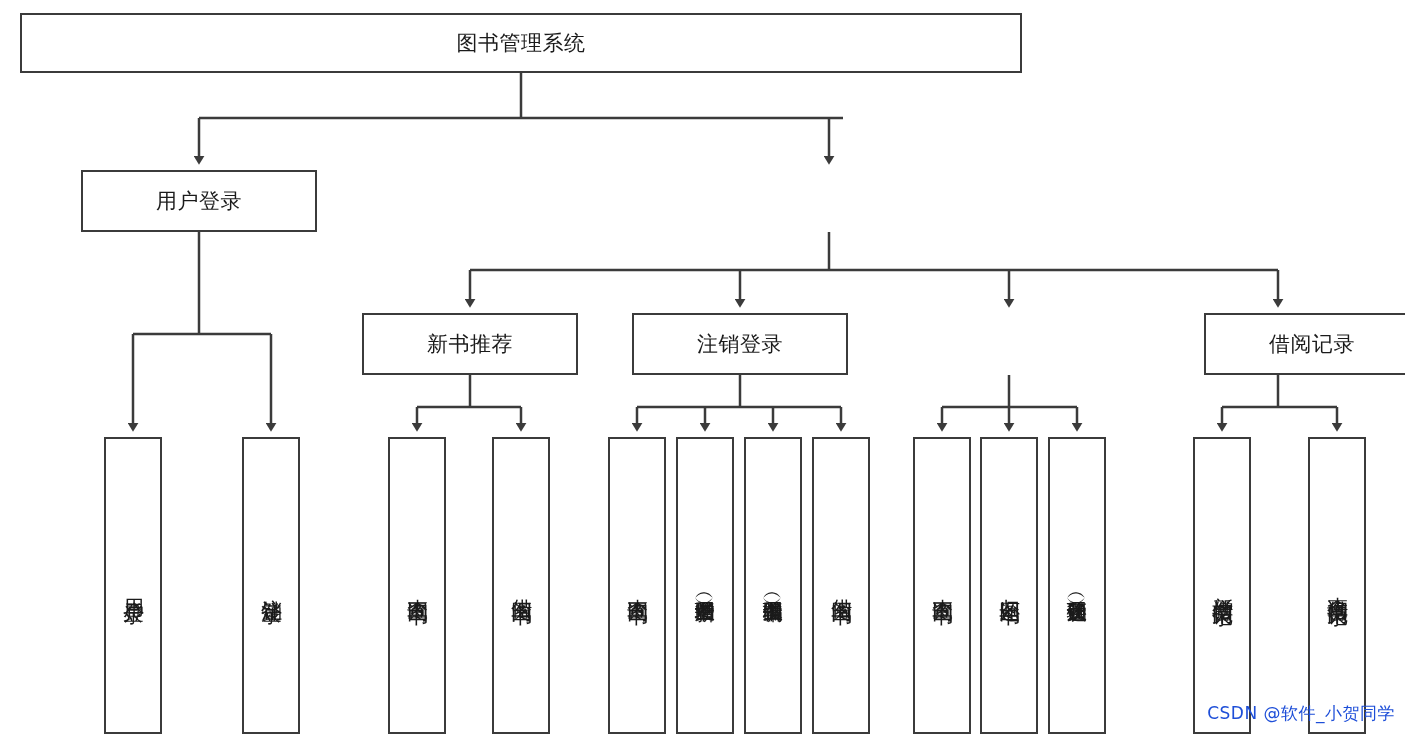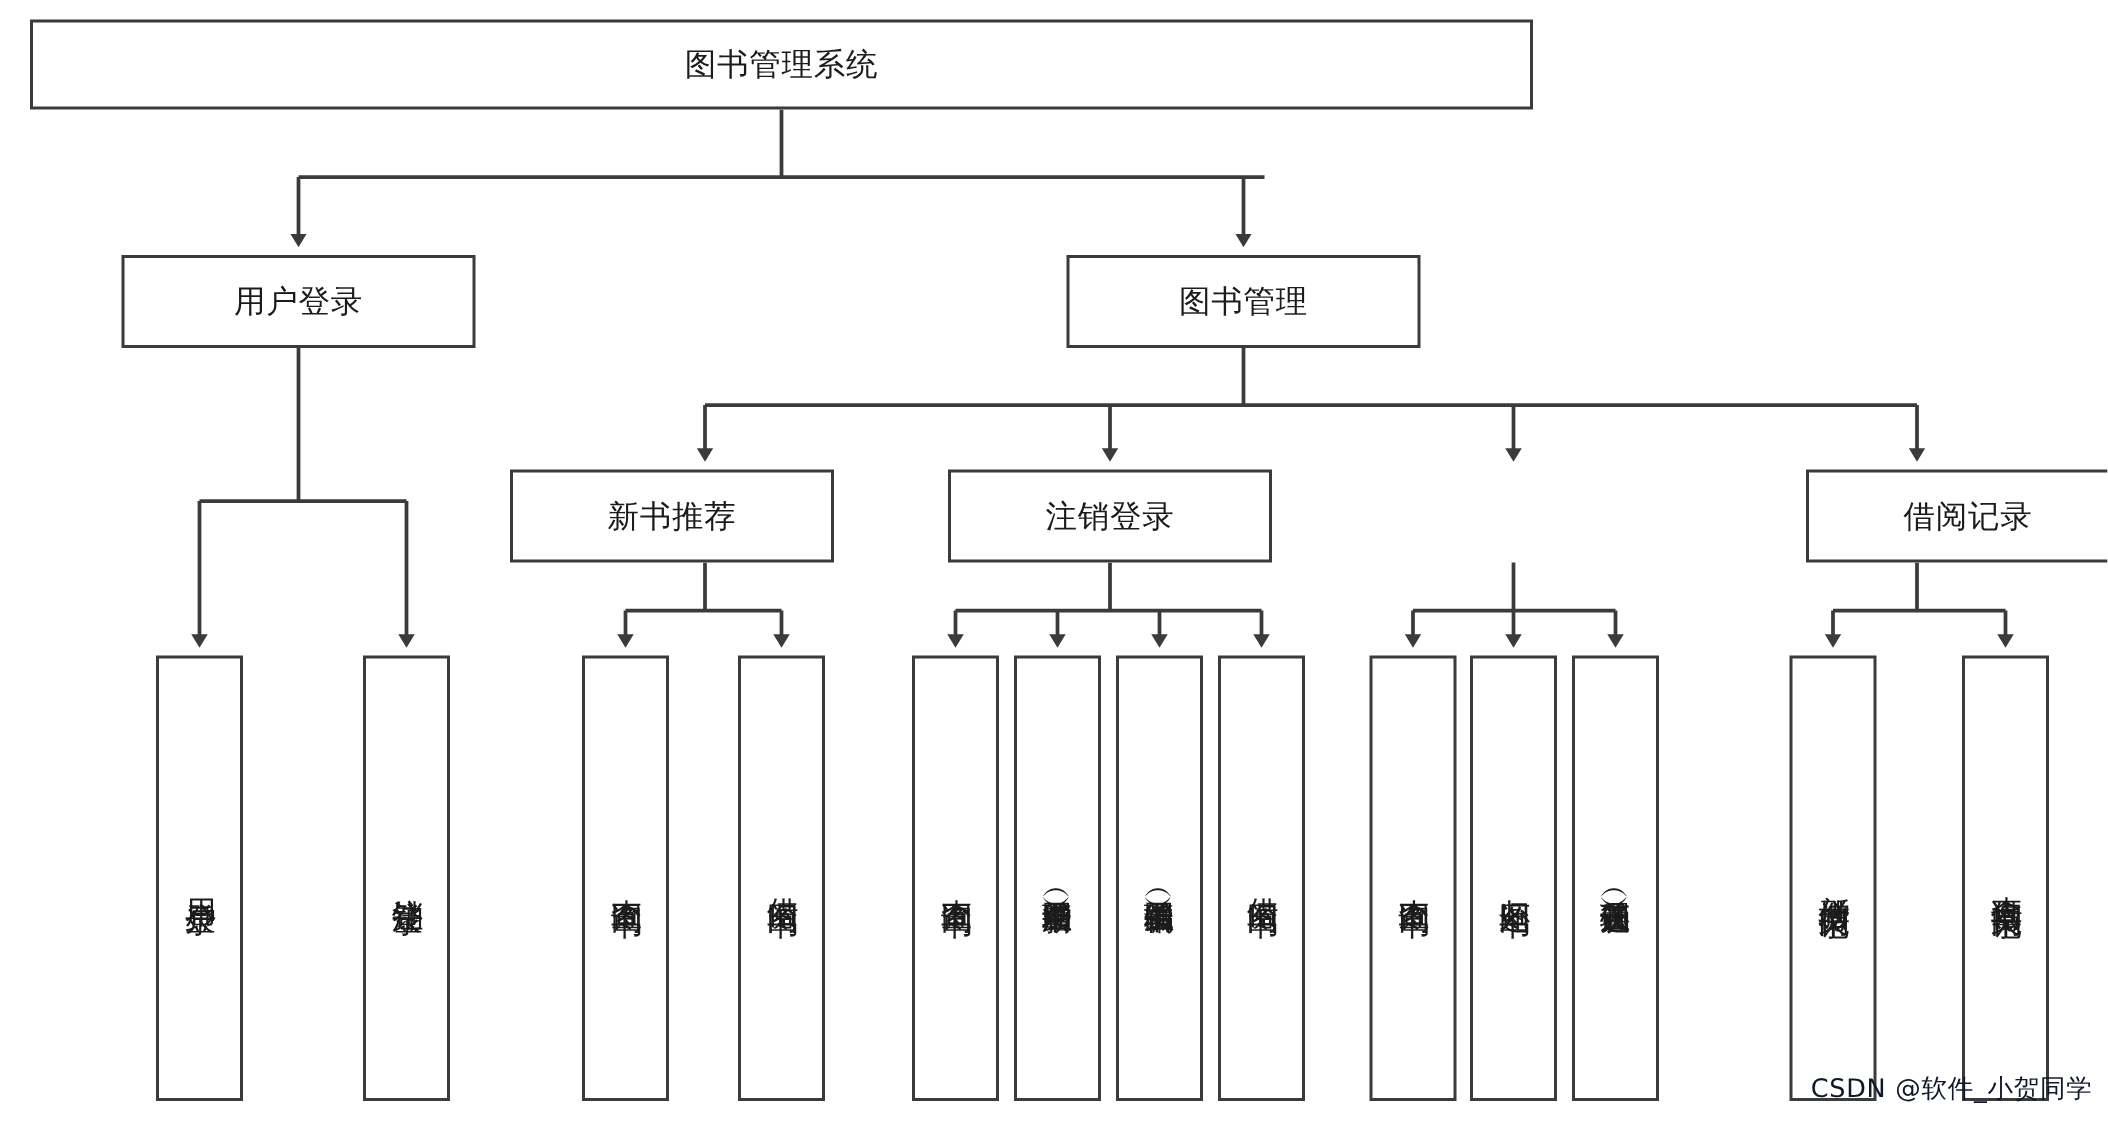--- a/index.html
+++ b/index.html
@@ -56,23 +56,23 @@
     line-height: 1.32;
     letter-spacing: 2px;
   }
   .node.vert .lbl.tight {
     letter-spacing: 0px;
     font-size: 20px;
   }
   #watermark {
     position: absolute;
     right: 10px;
-    bottom: 10px;
+    bottom: 22px;
     font-size: 17px;
-    color: #0f172a;
+    color: #1d4ed8;
     letter-spacing: 0.5px;
     white-space: nowrap;
     pointer-events: none;
   }
 </style>
 </head>
 <body>
 
 <div id="canvas">
 
@@ -126,25 +126,22 @@
     </g>
   </svg>
 
   <div class="node horiz" style="left:20px; top:13px; width:1002px; height:60px;">
     <span class="lbl">图书管理系统</span>
   </div>
 
   <div class="node horiz" style="left:81px; top:170px; width:236px; height:62px;">
     <span class="lbl">用户登录</span>
   </div>
-  <div class="node horiz" style="left:711px; top:170px; width:236px; height:62px;">
-    <span class="lbl">图书管理</span>
-  </div>
 
-  <div class="node horiz" style="left:340px; top:313px; width:216px; height:62px;">
+  <div class="node horiz" style="left:362px; top:313px; width:216px; height:62px;">
     <span class="lbl">新书推荐</span>
   </div>
   <div class="node horiz" style="left:632px; top:313px; width:216px; height:62px;">
     <span class="lbl">注销登录</span>
   </div>
   <div class="node horiz" style="left:1170px; top:313px; width:216px; height:62px;margin-left:34px;">
     <span class="lbl">借阅记录</span>
   </div>
 
   <div class="node vert" style="left:104px; top:437px; width:58px; height:297px;">

